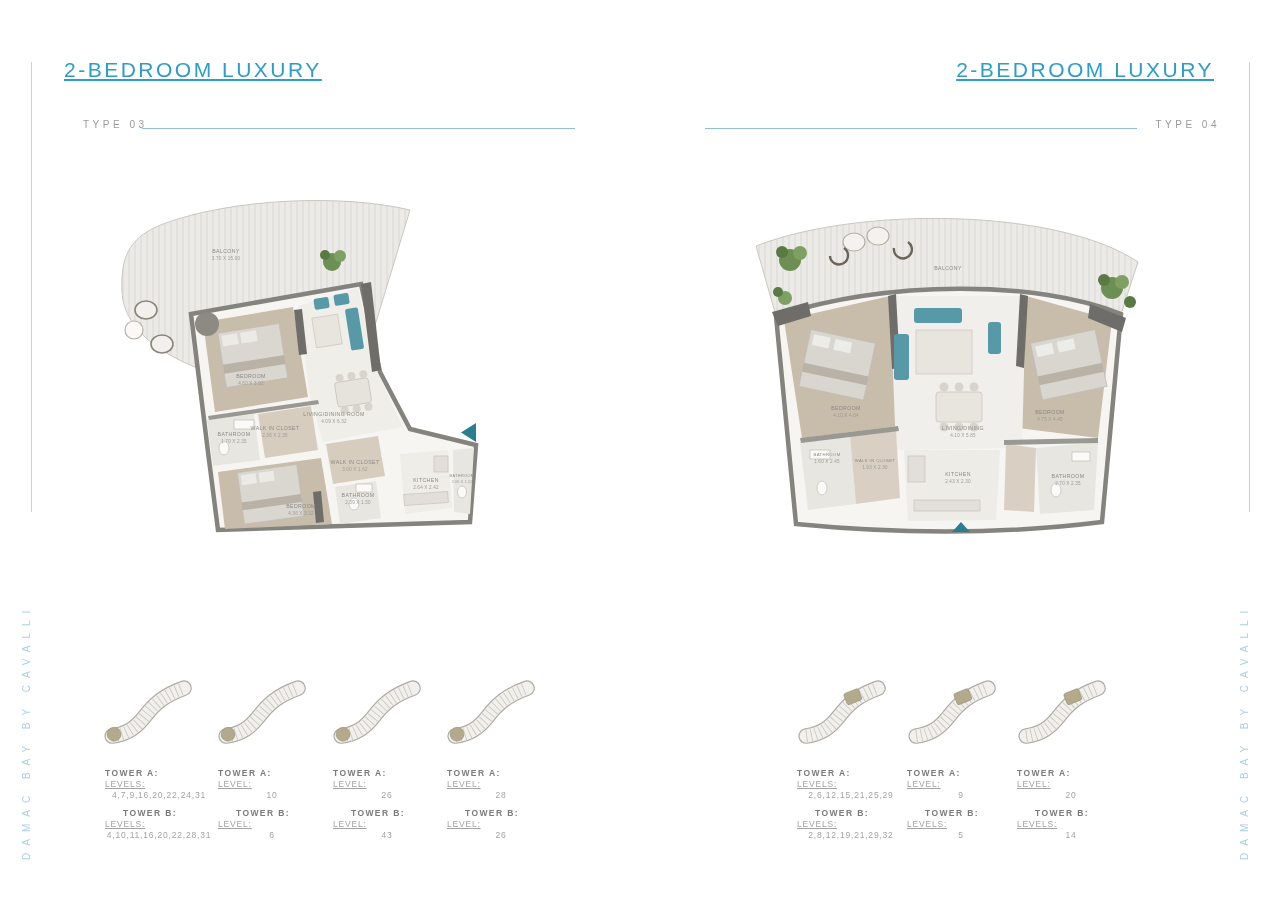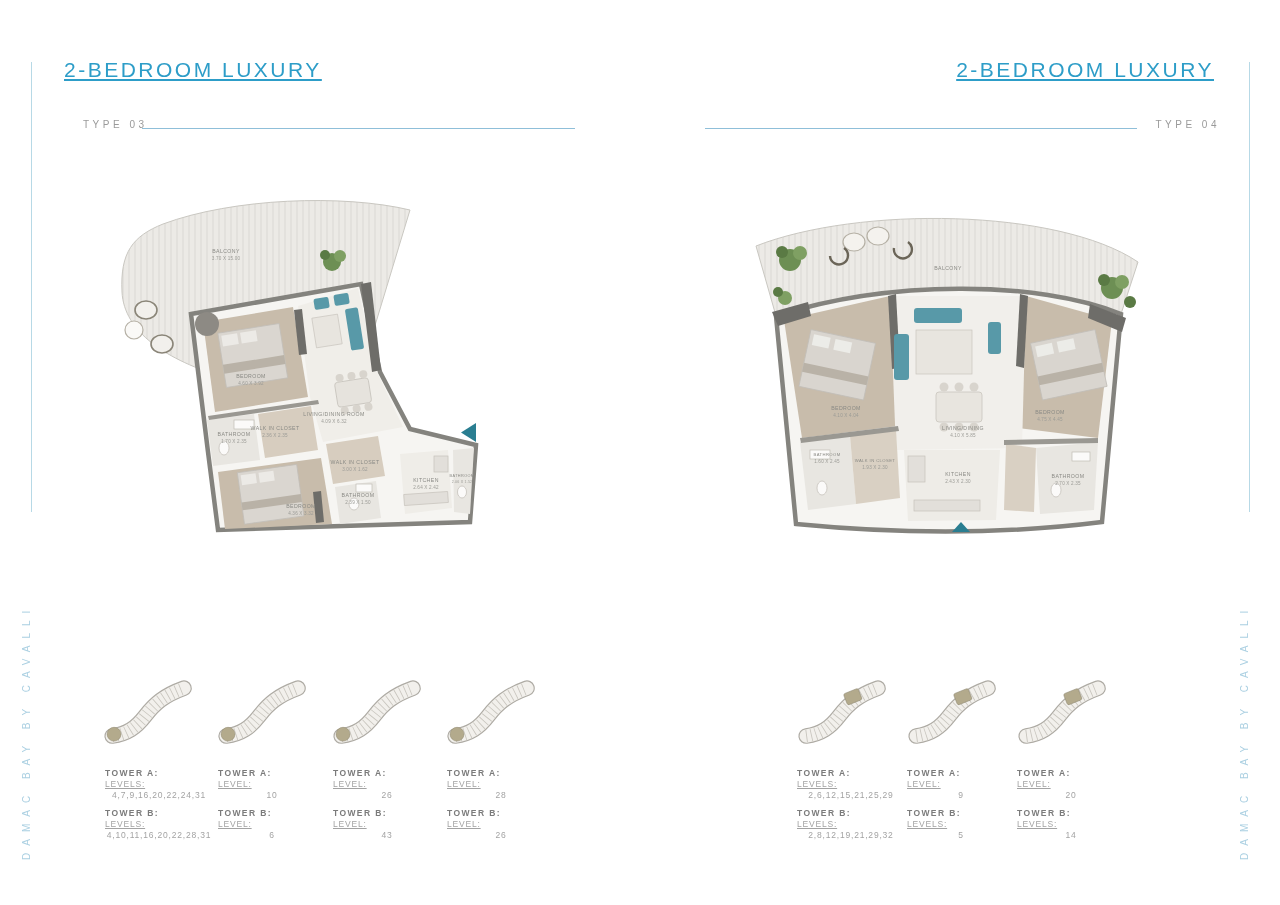--- a/index.html
+++ b/index.html
@@ -33,21 +33,21 @@
   .vtext.right{left:1239px;}
   svg.plan{position:absolute;}
   #plan-left{left:108px;top:192px;}
   #plan-right{left:738px;top:198px;}
   .plate{position:absolute;top:672px;width:92px;height:83px;}
   .tower-col{position:absolute;top:768px;width:108px;}
   .tower-col p{margin:0;line-height:11px;font-size:8.5px;letter-spacing:0.8px;}
   .tower-col .t-head{color:#7b7b7b;font-weight:bold;letter-spacing:1.4px;}
   .tower-col .t-sub{color:#a3a3a3;text-decoration:underline;}
   .tower-col .t-val{color:#a3a3a3;text-align:center;}
-  .tower-col .block-b{margin-top:7px;}
+  .tower-col .block-b{margin-top:7px;margin-left:18px;}
   
   .room-name{font-size:5.2px;fill:#8a8a85;letter-spacing:0.4px;}
   .room-dims{font-size:4.6px;fill:#9b9b96;letter-spacing:0.2px;}
   .room-name,.room-dims{text-anchor:middle;font-family:"Liberation Sans",sans-serif;}
 </style>
 </head>
 <body>
 
 <div class="title left">2-BEDROOM LUXURY</div>
 <div class="title right">2-BEDROOM LUXURY</div>

